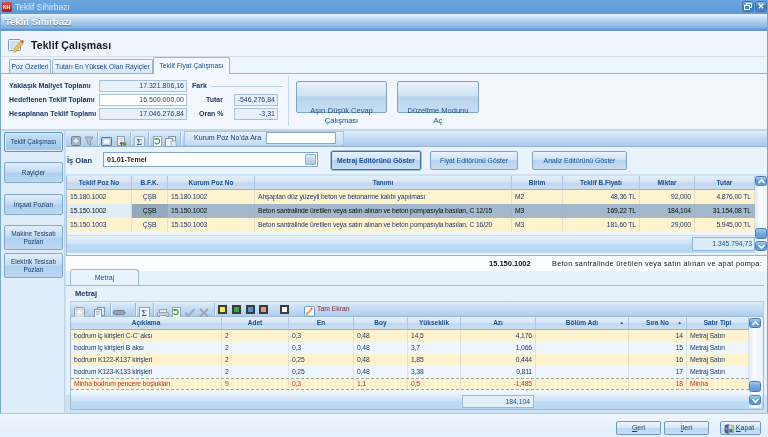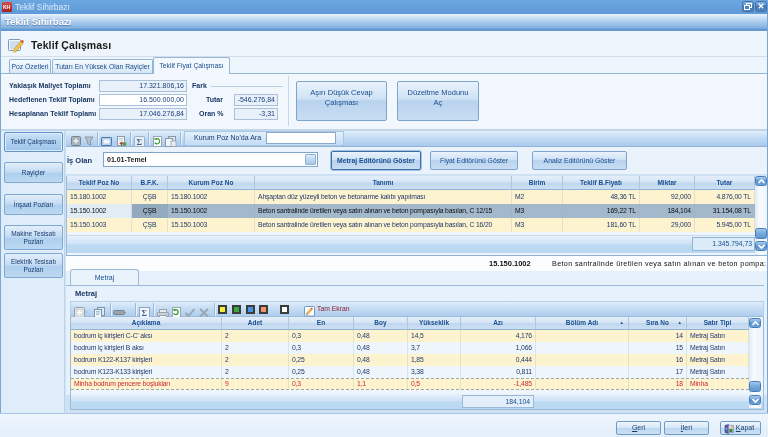--- a/index.html
+++ b/index.html
@@ -21,21 +21,21 @@
 #tabstrip { left:1px; top:57px; width:766px; height:17px; background:#ecf4fc; }
 .tab { position:absolute; top:2px; height:14px; background:linear-gradient(180deg,#f5fafe,#d7e7f6); border:1px solid #94b7d7; border-bottom:none; border-radius:2px 2px 0 0; font-size:6.8px; color:#1a4e8f; text-align:center; line-height:14px; }
 #tab3 { top:0px; height:17px; background:#f2f8fd; z-index:3; line-height:15px; }
 #tabline { left:0; top:16px; width:766px; height:1px; background:#94b7d7; }
 
 #totals { left:1px; top:74px; width:766px; height:55px; background:#f1f7fd; }
 .tlabel { position:absolute; left:8px; font-size:7px; font-weight:bold; color:#14315e; }
 .tbox { position:absolute; left:98px; width:88px; height:12px; border:1px solid #a9c0d8; background:#e8f1fa; font-size:7px; color:#1c3f7a; text-align:right; line-height:10px; padding-right:2px; }
 .fbox { position:absolute; left:233px; width:44px; height:12px; border:1px solid #a9c0d8; background:#e8f1fa; font-size:7px; color:#1c3f7a; text-align:right; line-height:10px; padding-right:2px; }
 .flabel { position:absolute; font-size:7px; font-weight:bold; color:#14315e; }
-.bigbtn { position:absolute; top:7px; height:40px; background:linear-gradient(180deg,#e9f2fc 0%,#cfe2f5 45%,#b9d3ee 50%,#c8ddf2 100%); border:1px solid #7da4cc; border-radius:2px; font-size:7.5px; color:#1a4e8f; text-align:center; padding-top:6px; line-height:10px; }
+.bigbtn { position:absolute; top:7px; height:32px; background:linear-gradient(180deg,#e9f2fc 0%,#cfe2f5 45%,#b9d3ee 50%,#c8ddf2 100%); border:1px solid #7da4cc; border-radius:2px; font-size:7.5px; color:#1a4e8f; text-align:center; padding-top:24px; line-height:10px; }
 #sep1 { left:1px; top:129px; width:766px; height:2px; background:#c2d6ea; }
 
 #sidebar { left:1px; top:131px; width:64px; height:282px; background:#dfecf9; border-right:1px solid #bdd4ea; }
 .sbtn { position:absolute; left:3px; width:59px; background:linear-gradient(180deg,#e2eefa 0%,#c6dcf3 45%,#aecfee 55%,#bdd9f2 100%); border:1px solid #7fa8d2; border-radius:2px; font-size:6.5px; color:#173c6e; text-align:center; display:flex; align-items:center; justify-content:center; line-height:8px; }
 .sbtn.act { background:linear-gradient(180deg,#cce1f6 0%,#b0d0ef 50%,#9dc3e9 100%); border-color:#5f93c8; box-shadow:inset 0 0 0 1px #ddecfa; }
 
 #toolbar { left:66px; top:131px; width:701px; height:16px; background:linear-gradient(180deg,#e0edfa 0%,#c4dcf4 45%,#a9caed 100%); border-bottom:1px solid #93b4d6; }
 .tsep { position:absolute; top:1px; width:1px; height:13px; background:#9db9d6; box-shadow:1px 0 0 #e8f2fb; }
 .ticon { position:absolute; top:2px; }
 #searchlbl { position:absolute; left:128px; top:3px; font-size:7px; color:#163a70; }
@@ -229,21 +229,21 @@
     <div class="sthumb" style="top:52px;height:11px;"></div>
     <div class="sbtnv" style="top:65px;">
         <svg width="7" height="5">
           <path d="M0.5 1 L3.5 4 L6.5 1" fill="none" stroke="#fff" stroke-width="1.7"></path>
         </svg>
       </div>
   </div>
 </div>
 <div id="strip" class="abs">
   <div class="abs" style="left:423px;top:2.5px;font-size:7.5px;font-weight:bold;color:#111;">15.150.1002</div>
-  <div class="abs" style="left:486px;top:3px;font-size:7.2px;letter-spacing:0.35px;color:#111;white-space:nowrap;">Beton santralinde üretilen veya satın alınan ve beton pompa:</div>
+  <div class="abs" style="left:486px;top:3px;font-size:7.2px;letter-spacing:0.35px;color:#111;white-space:nowrap;">Beton santralinde üretilen veya satın alınan ve apat pompa:</div>
 </div>
 <div id="mpanel" class="abs">
   <div id="mgroupline"></div>
   <div id="mtab">Metraj</div>
   <div id="mlabel">Metraj</div>
   <div id="mtoolbar">
     <div class="ticon" style="left:3px;top:2px;"><svg width="13" height="11">
           <rect x="0.5" y="0.5" width="10" height="10" rx="1" fill="#d8dde2" stroke="#9aa4ae"></rect>
           <path d="M5.5 3 v5 M3 5.5 h5" stroke="#fff" stroke-width="1.4"></path>
           <path d="M11.5 5 h2" stroke="#8899aa"></path>

